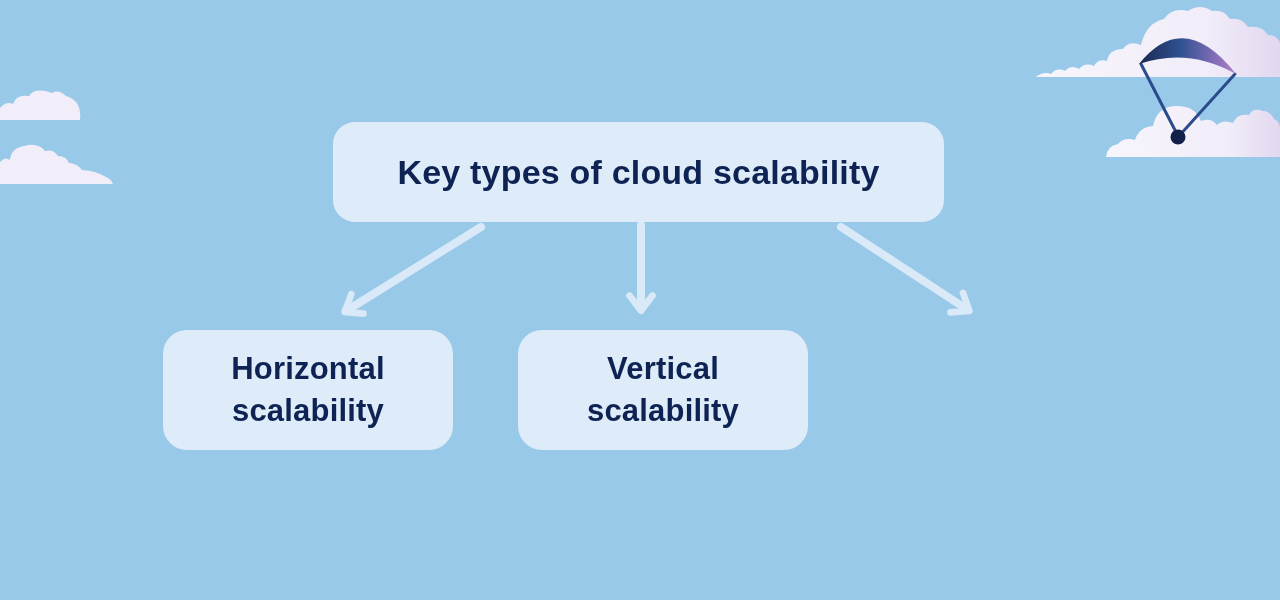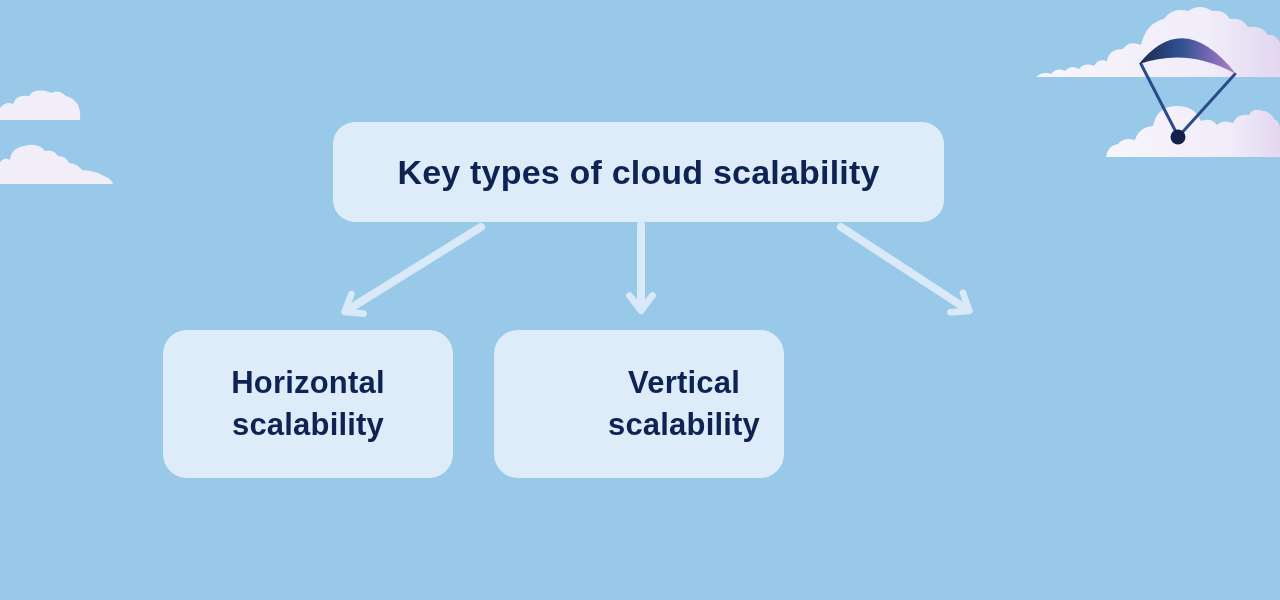--- a/index.html
+++ b/index.html
@@ -27,29 +27,29 @@
     z-index:2;
     text-align:center;
   }
   .node-main{
     left:333px;top:122px;width:611px;height:100px;
     border-radius:22px;
     font-size:34px;
     letter-spacing:.2px;
   }
   .node-child{
-    top:330px;width:290px;height:148px;
+    top:330px;width:290px;height:120px;
     border-radius:24px;
     font-size:31px;
     line-height:42px;
     letter-spacing:.2px;
   }
   .node-child .label{width:200px;}
   #node-horizontal{left:163px;}
-  #node-vertical{left:494px;justify-content:flex-end;}
+  #node-vertical{left:518px;}
   #node-hybrid{left:826px;}
 </style>
 </head>
 <body>
 
 <div class="canvas">
 
   <svg class="scenery" viewBox="0 0 1280 600" aria-hidden="true">
     <defs>
       <linearGradient id="cloudGradR" x1="0" y1="0" x2="1" y2="0">

